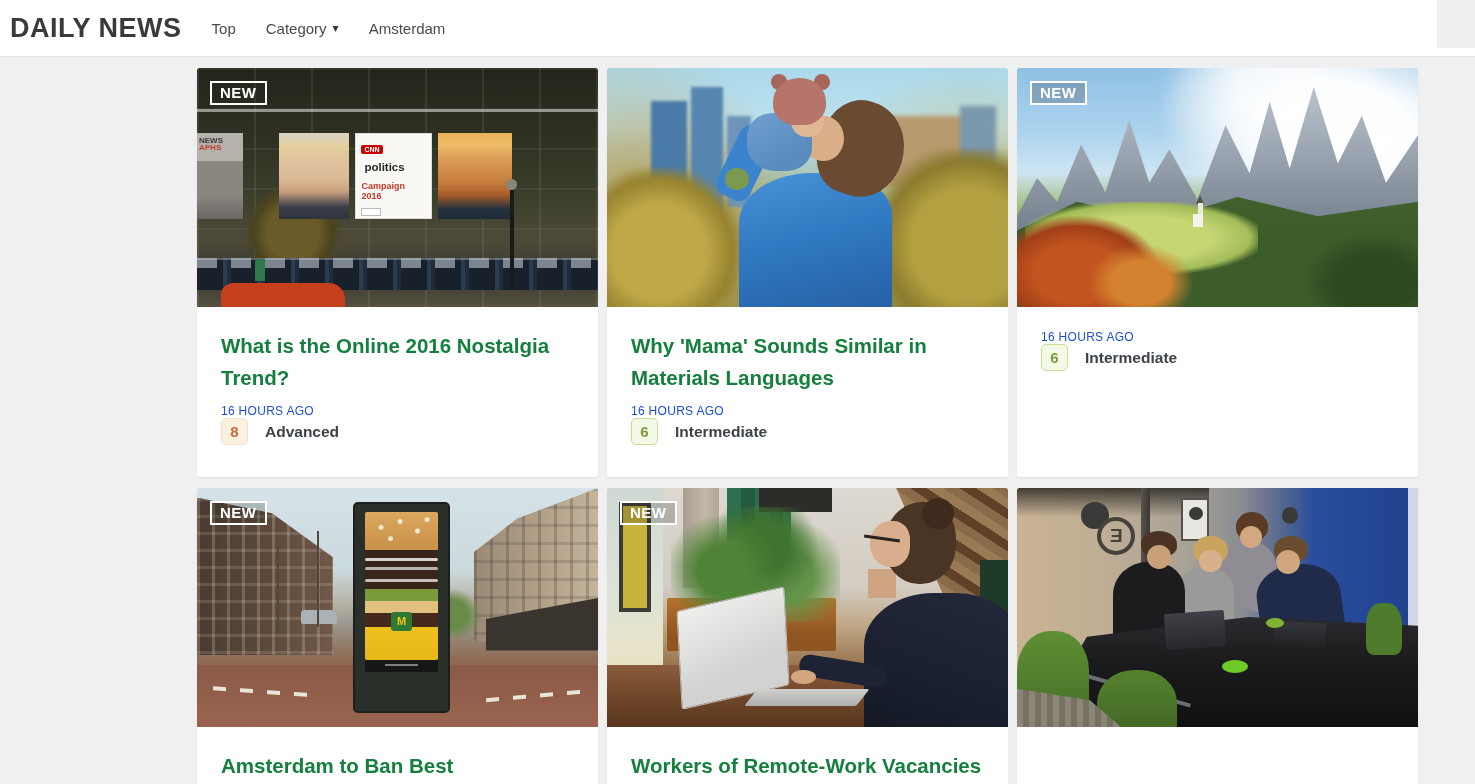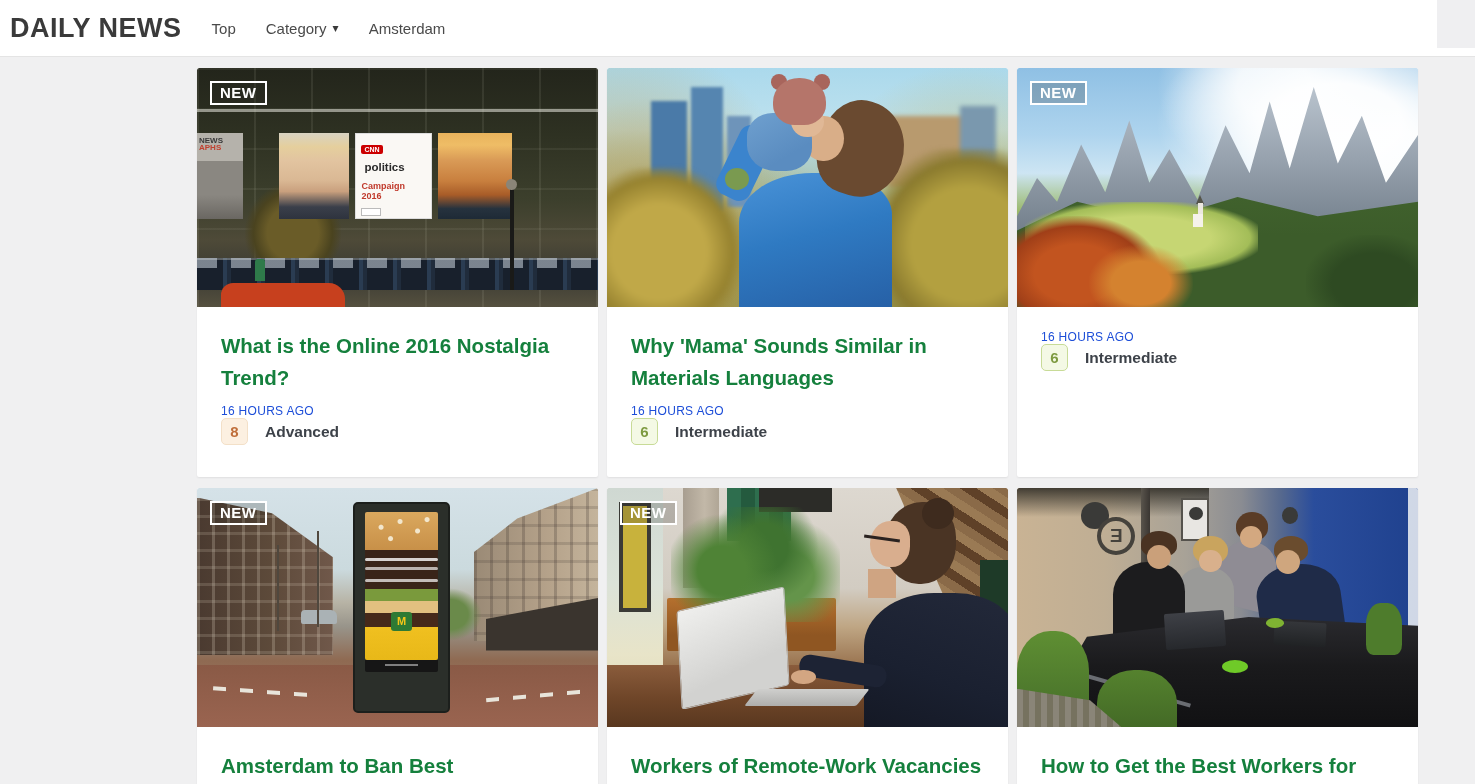--- a/index.html
+++ b/index.html
@@ -377,18 +377,15 @@
       <div class="s6-edge"></div>
       <div class="s6-lap1"></div>
       <div class="s6-lap2"></div>
       <div class="s6-pad1"></div>
       <div class="s6-pad2"></div>
       <div class="s6-chair1"></div>
       <div class="s6-chair2"></div>
       <div class="s6-chair3"></div>
       <div class="s6-floor"></div>
     </div>
-    <div class="card-body">
-      <h2 class="card-title">How to Get the Best Workers for</h2>
-    </div>
   </article>
 
 </main>
 
 </body></html>

